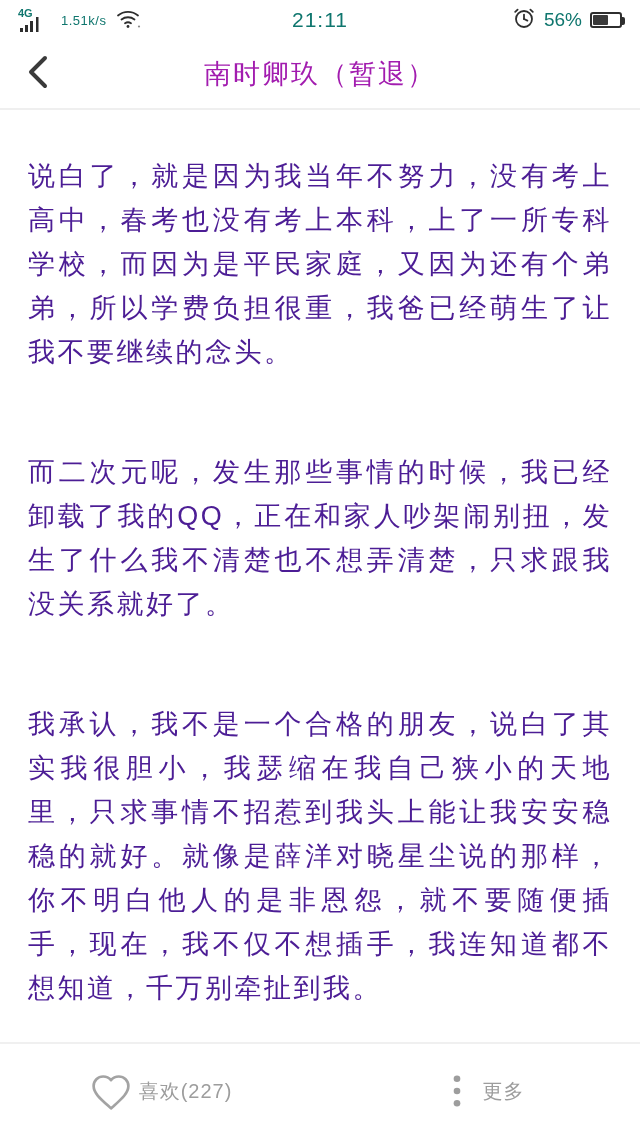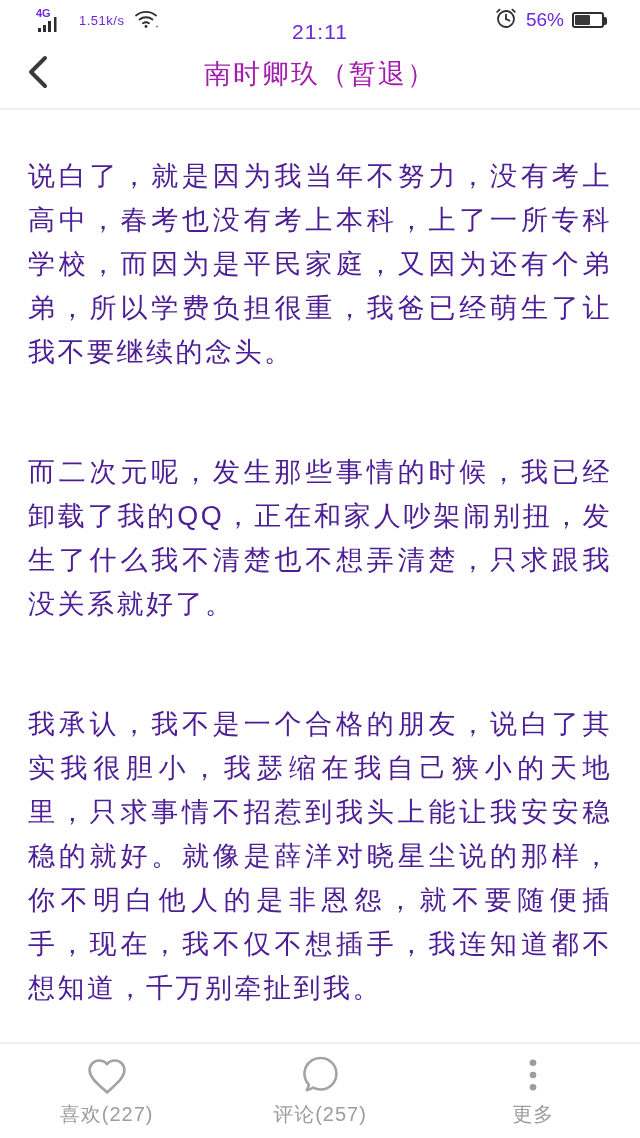--- a/index.html
+++ b/index.html
@@ -16,33 +16,33 @@
     overflow: hidden;
   }
 
   
   .status-bar {
     position: absolute;
     top: 0; left: 0; right: 0;
     height: 40px;
     display: flex;
     align-items: center;
-    padding: 0 36px;
-    color: #6d28d9;
+    padding: 0 18px;
+    color: #0f766e;
   }
   .sb-left { display: flex; align-items: center; gap: 9px; }
   .signal-wrap { position: relative; width: 34px; height: 26px; }
   .sig-4g {
     position: absolute; top: 0; left: 0;
     font-size: 11px; font-weight: bold; letter-spacing: 0;
   }
   .sig-bars { position: absolute; left: 2px; bottom: 1px; }
   .speed { font-size: 13px; letter-spacing: 0.5px; }
   .sb-time {
-    position: absolute; left: 50%; top: 12px;
+    position: absolute; left: 50%; top: 0;
     transform: translateX(-50%);
     height: 40px; line-height: 40px;
     font-size: 21px; letter-spacing: 1px; text-align: center;
   }
   .sb-right {
     margin-left: auto;
     display: flex; align-items: center; gap: 8px;
   }
   .battery-pct { font-size: 19px; }
   .battery {
@@ -117,21 +117,21 @@
     left: 0; right: 0; bottom: 0;
     height: 96px;
     background: #fff;
     border-top: 2px solid #f0f0f0;
     display: flex;
     align-items: stretch;
   }
   .action-item {
     flex: 1;
     display: flex;
-    flex-direction: column;
+    flex-direction: row;
     align-items: center;
     justify-content: center;
     gap: 5px;
     cursor: pointer;
   }
   .action-item svg { display: block; }
   .action-label {
     font-size: 20px;
     color: #9d9d9d;
     letter-spacing: 1px;
@@ -206,28 +206,20 @@
 
     <div class="action-item">
       <span>
         <svg width="46" height="42" viewBox="0 0 24 22">
           <path class="ico" d="M12 20.1l-1.3-1.2C6 14.7 2.9 11.9 2.9 8.4 2.9 5.6 5.1 3.4 7.9 3.4c1.6 0 3.1.7 4.1 1.9 1-1.2 2.5-1.9 4.1-1.9 2.8 0 5 2.2 5 5 0 3.5-3.1 6.3-7.8 10.6L12 20.1z"></path>
         </svg>
       </span>
       <span class="action-label">喜欢(227)</span>
     </div>
 
-    <div class="action-item">
-      <span>
-        <svg width="44" height="42" viewBox="0 0 24 23">
-          <path class="ico" d="M21 10.8a8.6 8.6 0 0 1-8.6 8.6c-1.5 0-2.9-.4-4.1-1-.9.7-2.1 1.2-3.6 1.4.7-1 1.1-2 1.2-3A8.6 8.6 0 0 1 12.4 2.2 8.6 8.6 0 0 1 21 10.8z"></path>
-        </svg>
-      </span>
-      <span class="action-label">评论(257)</span>
-    </div>
 
 
     <div class="action-item">
       <span>
         <svg width="42" height="42" viewBox="0 0 24 24">
           <circle cx="12" cy="5" r="1.9" fill="#9d9d9d"></circle>
           <circle cx="12" cy="12" r="1.9" fill="#9d9d9d"></circle>
           <circle cx="12" cy="19" r="1.9" fill="#9d9d9d"></circle>
         </svg>
       </span>

